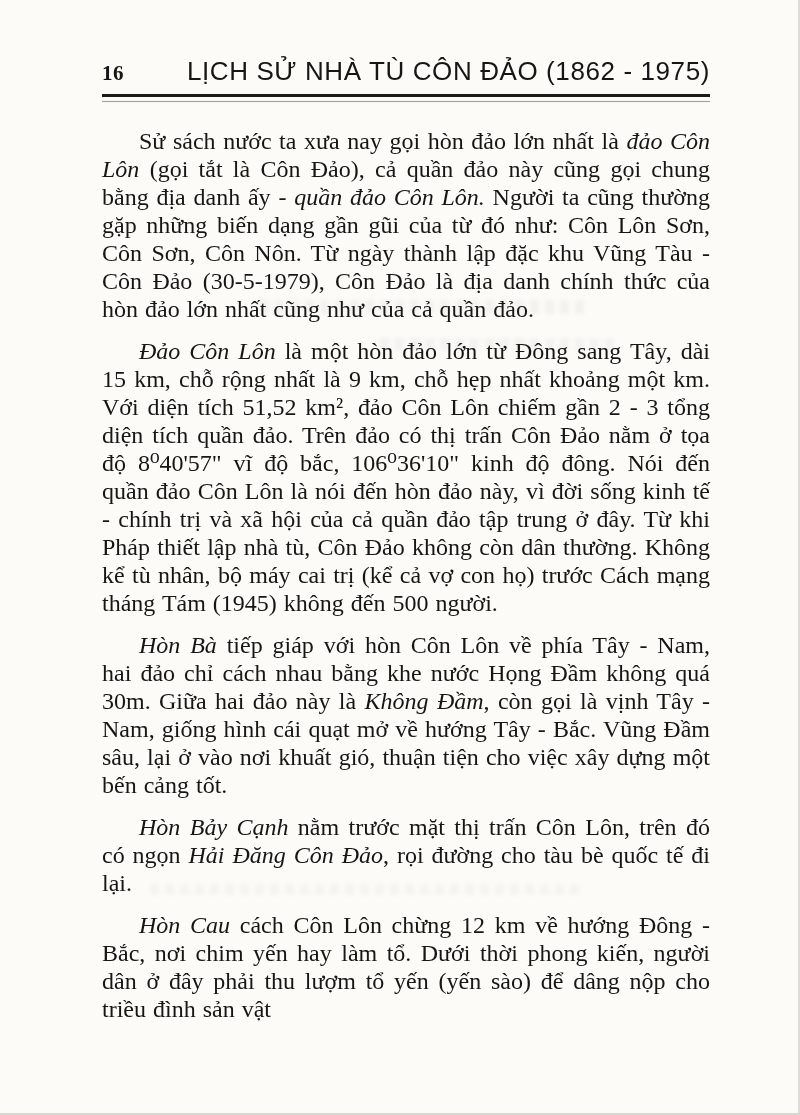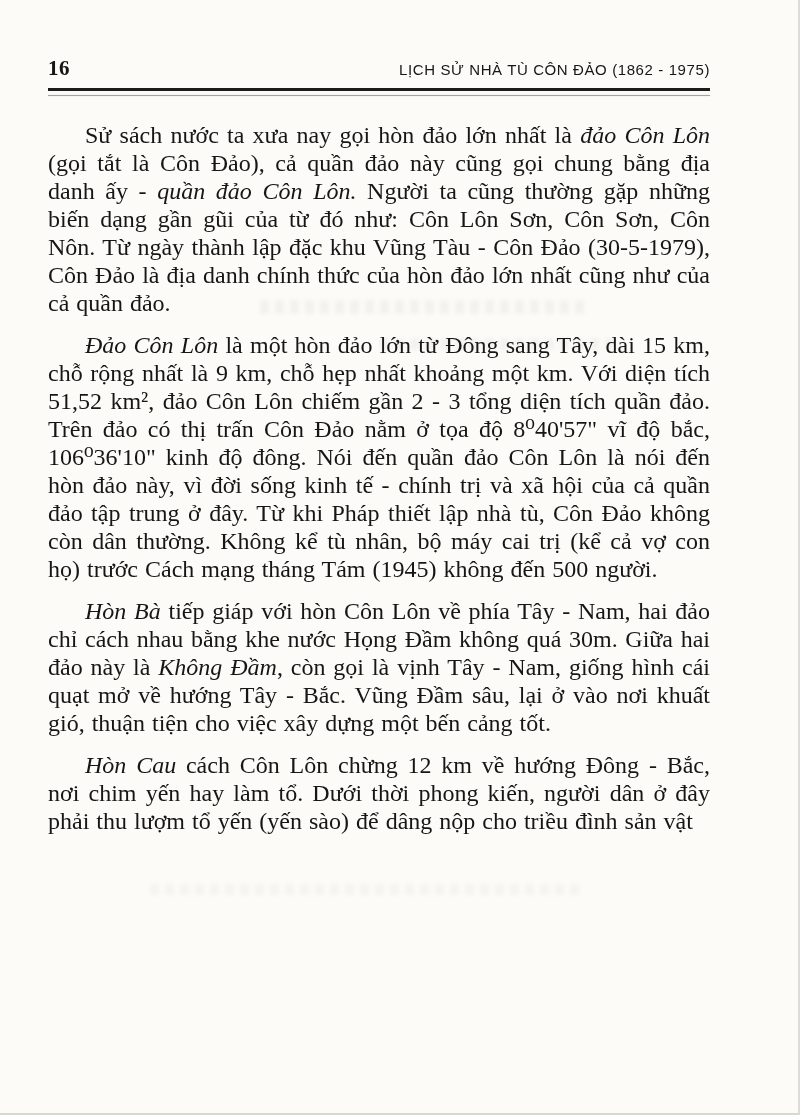--- a/index.html
+++ b/index.html
@@ -7,40 +7,40 @@
     padding: 0;
     background: #e9e8e4;
   }
   .page {
     position: relative;
     width: 800px;
     height: 1115px;
     margin: 0 auto;
     background: #fcfbf8;
     box-sizing: border-box;
-    padding: 56px 88px 0 48px;
+    padding: 56px 88px 0 102px;
     overflow: hidden;
     border-right: 2px solid #dddcd6;
     border-bottom: 2px solid #d8d7d0;
     font-family: "Liberation Serif", "DejaVu Serif", serif;
     color: #161616;
   }
   .page-header {
     display: flex;
     justify-content: space-between;
     align-items: baseline;
   }
   .page-number {
     font-weight: bold;
     font-size: 21px;
     letter-spacing: 0.5px;
   }
   .running-title {
     font-family: "Liberation Sans", "DejaVu Sans", sans-serif;
-    font-size: 15px;
+    font-size: 26px;
     letter-spacing: 0.6px;
     white-space: nowrap;
   }
   .rule-thick {
     margin-top: 7px;
     height: 3px;
     background: #1b1b1b;
   }
   .rule-thin {
     margin-top: 4px;
@@ -84,20 +84,21 @@
     <span class="running-title">LỊCH SỬ NHÀ TÙ CÔN ĐẢO (1862 - 1975)</span>
   </header>
 
   <div class="rule-thick"></div>
   <div class="rule-thin"></div>
 
   <main class="body-text" id="paragraphs">
       <p><span>Sử sách nước ta xưa nay gọi hòn đảo lớn nhất là </span><em>đảo Côn Lôn</em><span> (gọi tắt là Côn Đảo), cả quần đảo này cũng gọi chung bằng địa danh ấy - </span><em>quần đảo Côn Lôn.</em><span> Người ta cũng thường gặp những biến dạng gần gũi của từ đó như: Côn Lôn Sơn, Côn Sơn, Côn Nôn. Từ ngày thành lập đặc khu Vũng Tàu - Côn Đảo (30-5-1979), Côn Đảo là địa danh chính thức của hòn đảo lớn nhất cũng như của cả quần đảo.</span></p>
       <p><em>Đảo Côn Lôn</em><span> là một hòn đảo lớn từ Đông sang Tây, dài 15 km, chỗ rộng nhất là 9 km, chỗ hẹp nhất khoảng một km. Với diện tích 51,52 km², đảo Côn Lôn chiếm gần 2 - 3 tổng diện tích quần đảo. Trên đảo có thị trấn Côn Đảo nằm ở tọa độ 8⁰40'57" vĩ độ bắc, 106⁰36'10" kinh độ đông. Nói đến quần đảo Côn Lôn là nói đến hòn đảo này, vì đời sống kinh tế - chính trị và xã hội của cả quần đảo tập trung ở đây. Từ khi Pháp thiết lập nhà tù, Côn Đảo không còn dân thường. Không kể tù nhân, bộ máy cai trị (kể cả vợ con họ) trước Cách mạng tháng Tám (1945) không đến 500 người.</span></p>
       <p><em>Hòn Bà</em><span> tiếp giáp với hòn Côn Lôn về phía Tây - Nam, hai đảo chỉ cách nhau bằng khe nước Họng Đầm không quá 30m. Giữa hai đảo này là </span><em>Không Đầm</em><span>, còn gọi là vịnh Tây - Nam, giống hình cái quạt mở về hướng Tây - Bắc. Vũng Đầm sâu, lại ở vào nơi khuất gió, thuận tiện cho việc xây dựng một bến cảng tốt.</span></p>
+      <p><em>Hòn Bảy Cạnh</em><span> nằm trước mặt thị trấn Côn Lôn, trên đó có ngọn </span><em>Hải Đăng Côn Đảo</em><span>, rọi đường cho tàu bè quốc tế đi lại.</span></p>
       <p><em>Hòn Cau</em><span> cách Côn Lôn chừng 12 km về hướng Đông - Bắc, nơi chim yến hay làm tổ. Dưới thời phong kiến, người dân ở đây phải thu lượm tổ yến (yến sào) để dâng nộp cho triều đình sản vật</span></p>
     </main>
 
   <div class="smudge smudge-1"></div>
   <div class="smudge smudge-2"></div>
   <div class="smudge smudge-3"></div>
 
 </div>
 
 </body></html>

